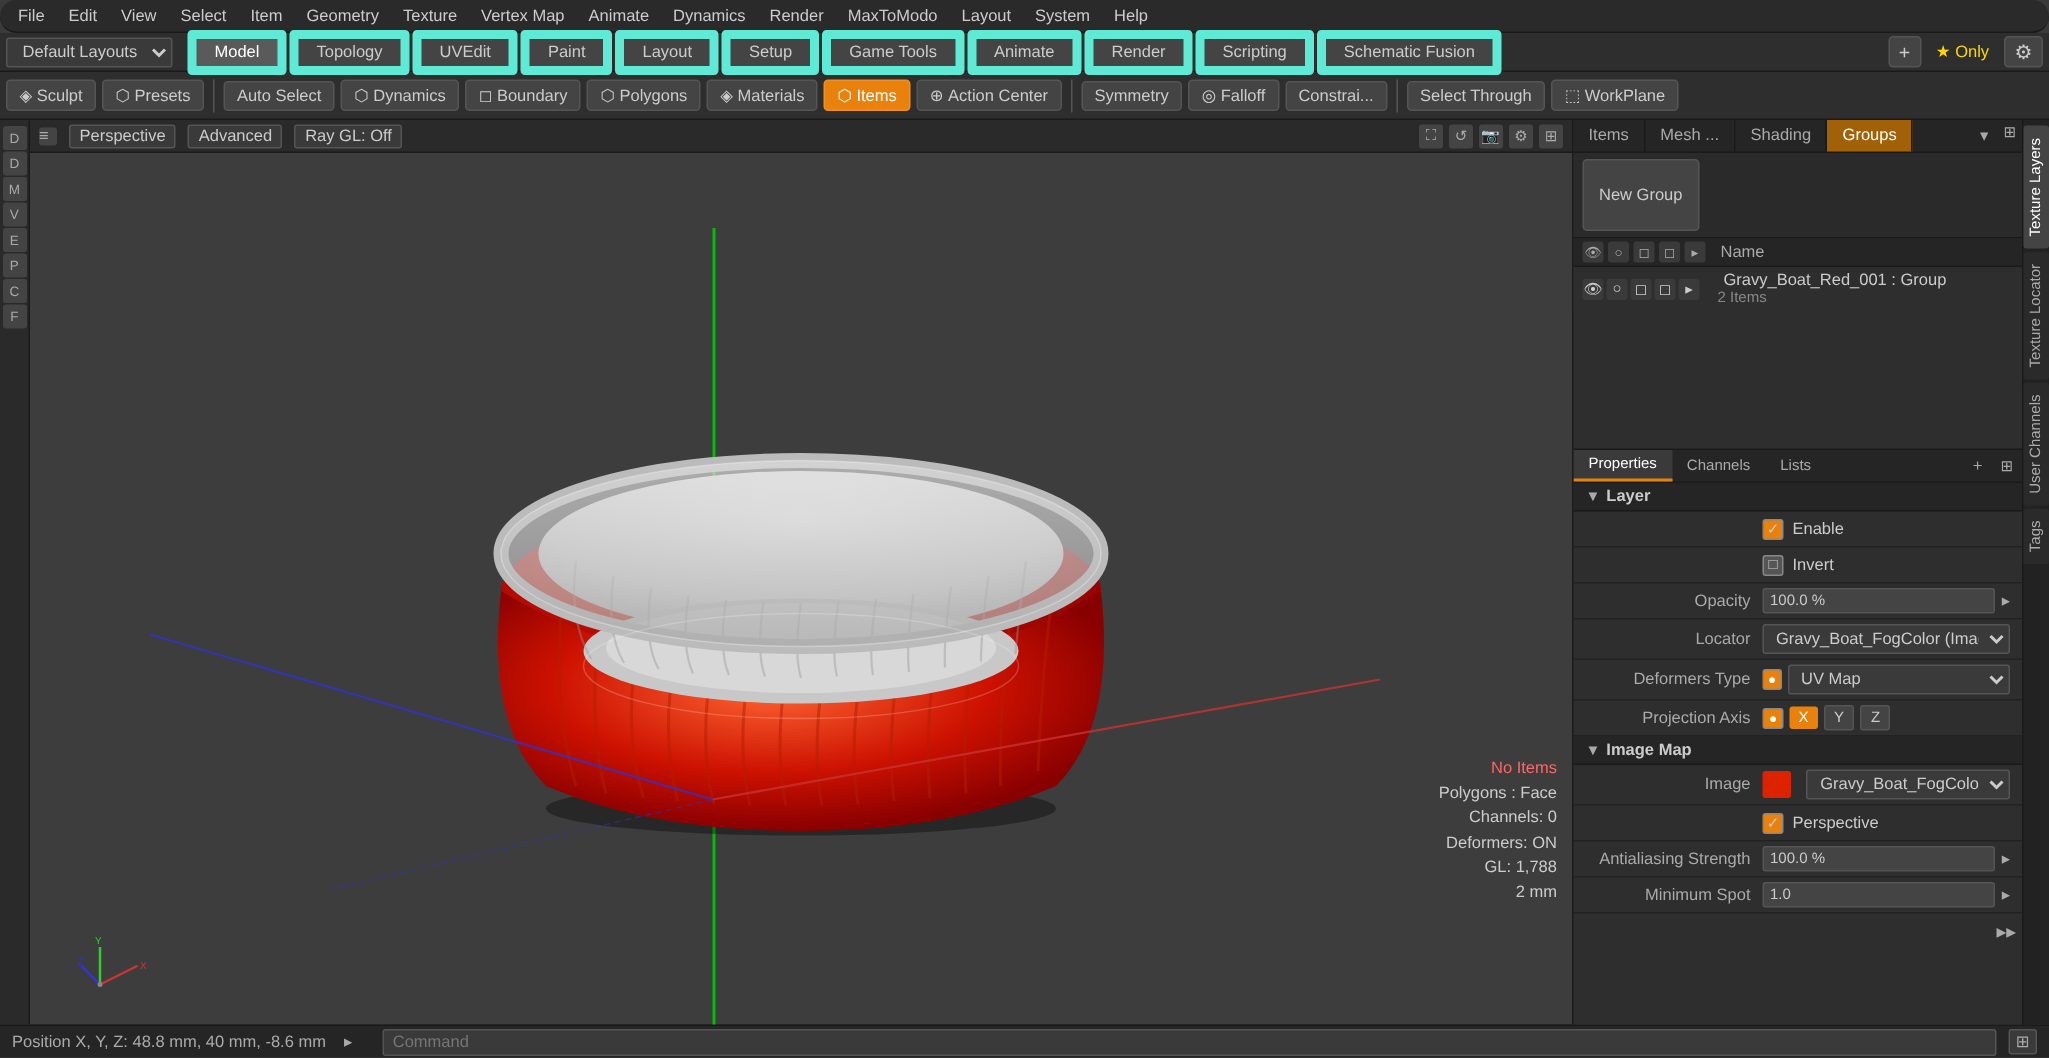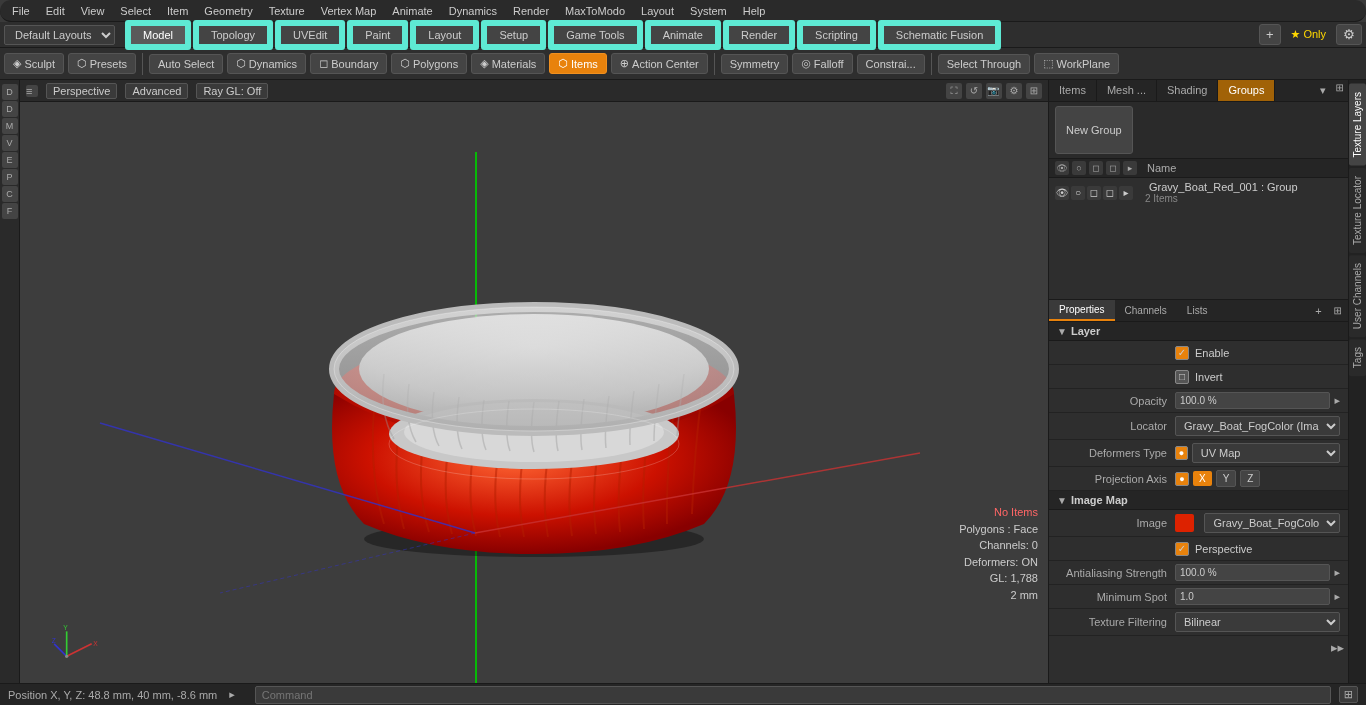--- a/index.html
+++ b/index.html
@@ -500,28 +500,20 @@
       </div>
 
       <div class="prop-row">
         <div class="prop-label">Minimum Spot</div>
         <div class="prop-value" style="display:flex;gap:4px;align-items:center;">
           <input class="prop-input" value="1.0" style="flex: 1 1 0%;">
           <span style="color:#aaa;cursor:pointer;">▸</span>
         </div>
       </div>
 
-      <div class="prop-row">
-        <div class="prop-label">Texture Filtering</div>
-        <div class="prop-value" style="display:flex;align-items:center;">
-          <select class="prop-select">
-            <option>Bilinear</option>
-          </select>
-        </div>
-      </div>
 
       <div style="display:flex;justify-content:flex-end;padding:4px;">
         <span style="color:#aaa;cursor:pointer;font-size:13px;">▸▸</span>
       </div>
     </div>
   </div>
 
   <div id="right-sidebar">
     <div class="rs-tab active">Texture Layers</div>
     <div class="rs-tab">Texture Locator</div>

